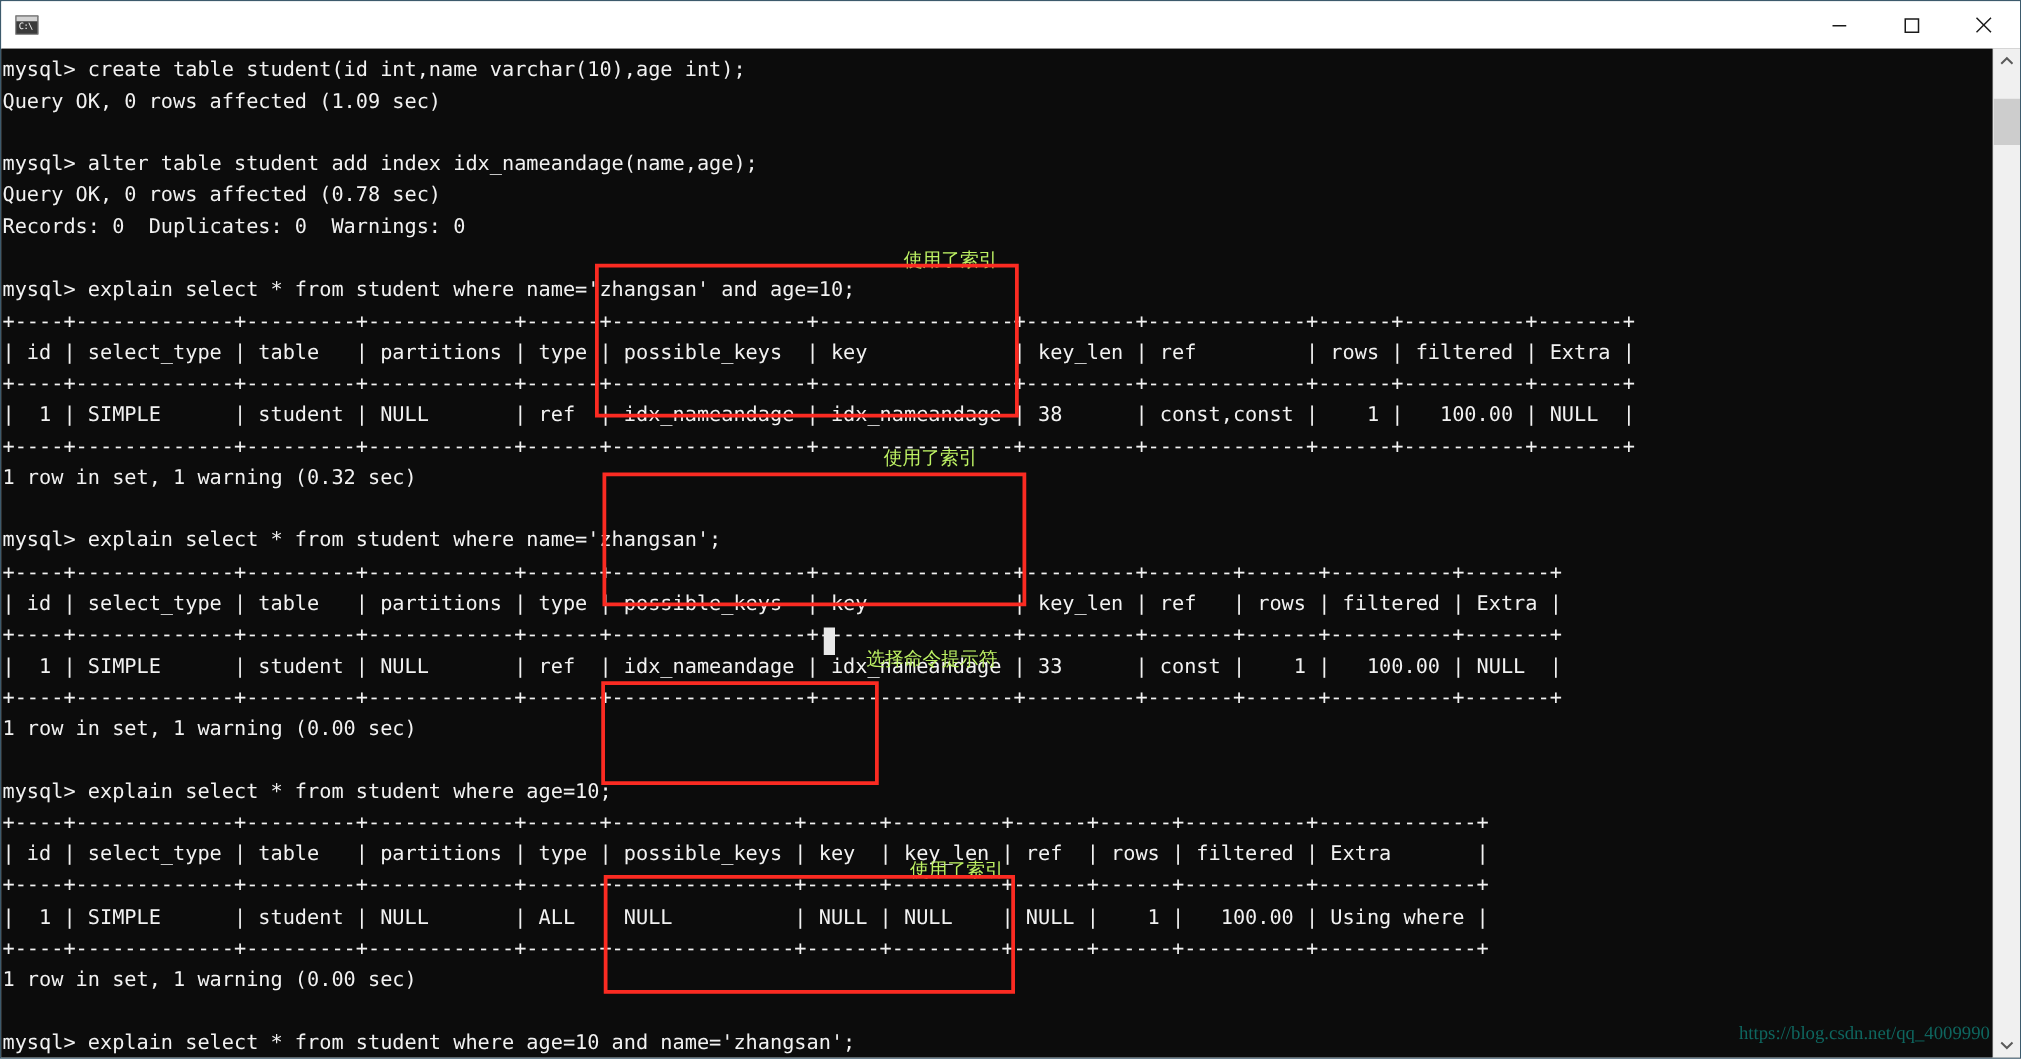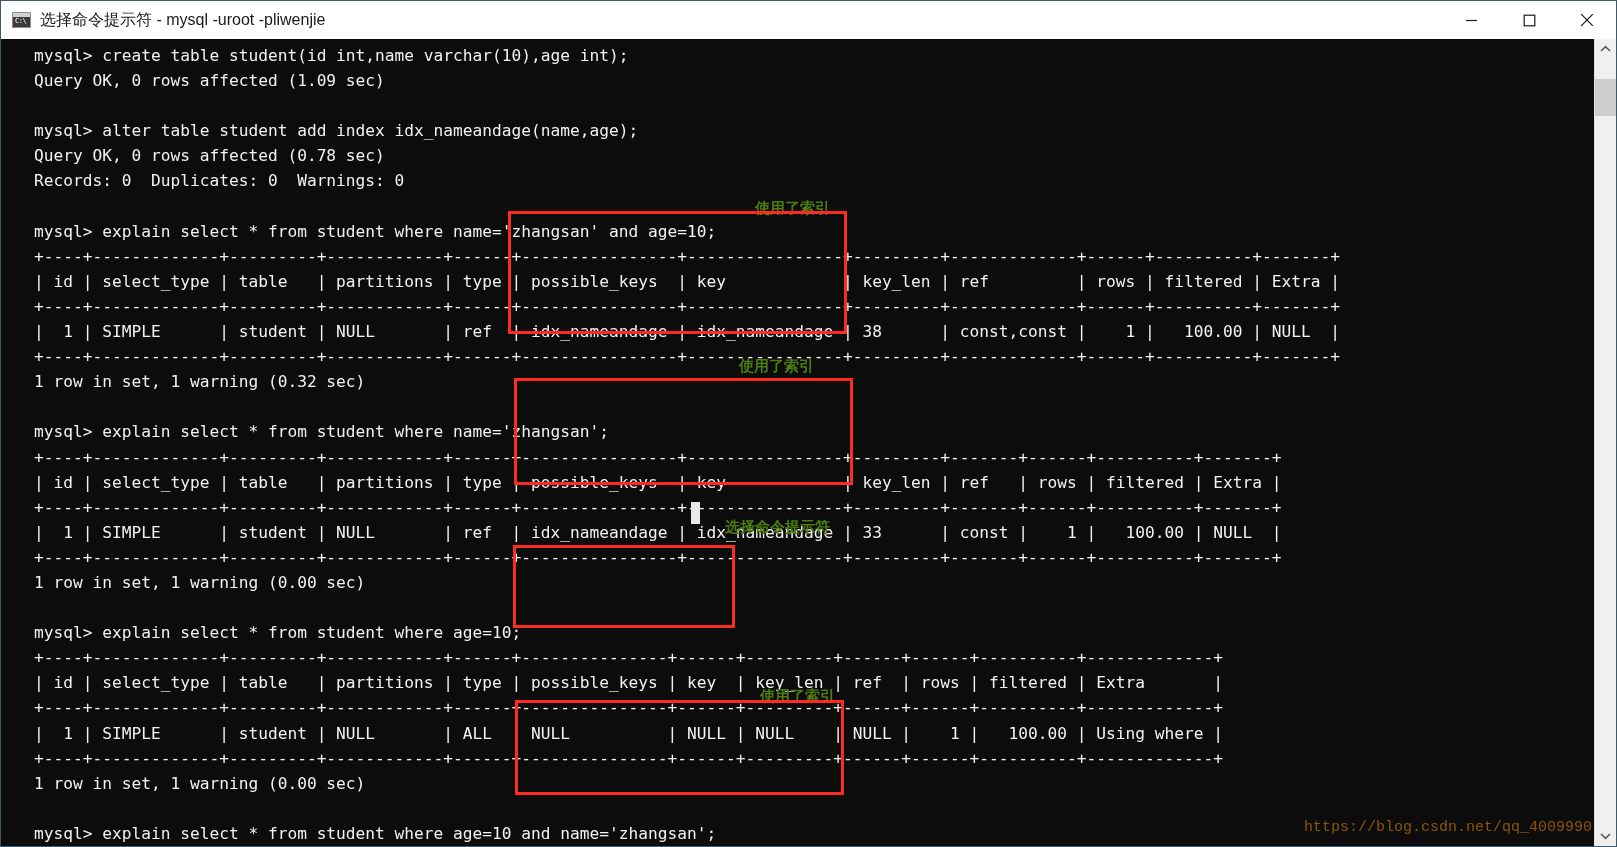--- a/index.html
+++ b/index.html
@@ -95,21 +95,20 @@
     min-height: 0;
     position: relative;
     background: #0c0c0c;
   }
   .terminal {
     position: relative;
     flex: 1 1 auto;
     background: #0c0c0c;
     overflow: hidden;
     min-width: 0;
-    margin-left: 32px;
   }
   .term-text {
     position: absolute;
     left: 0; top: 0;
     padding: 4px 0 0 1px;
     font-family: "DejaVu Sans Mono", monospace;
     font-size: 16.2px;
     line-height: 25.1px;
     color: #f2f2f2;
     white-space: pre;
@@ -119,42 +118,42 @@
   .term-text .line { display: block; height: 25.1px; }
   .cursor-caret {
     position: absolute;
     background: #e8e8e8;
     width: 9px;
     height: 22px;
   }
   
   .annot {
     position: absolute;
-    color: #4d7c0f;
+    color: #bef264;
     font-family: "DejaVu Sans", "Liberation Sans", sans-serif;
     font-size: 15px;
     line-height: 18px;
     white-space: nowrap;
-    font-weight: 700;
+    font-weight: 400;
   }
   
   .redbox {
     position: absolute;
     border: 3px solid #fb2b22;
     box-sizing: border-box;
     background: transparent;
     pointer-events: none;
   }
   
   .watermark {
     position: absolute;
     right: 2px;
     bottom: 10px;
-    color: #a16207;
-    font-family: Liberation Mono, monospace;
+    color: #0f766e;
+    font-family: Liberation Serif, serif;
     font-size: 15px;
     white-space: nowrap;
     opacity: 0.85;
   }
   
   .scrollbar {
     flex: 0 0 22px;
     width: 22px;
     background: #f0f0f0;
     display: flex;
@@ -184,21 +183,20 @@
   }
 </style>
 </head>
 <body>
 
 <div class="window">
 
   <div class="titlebar">
     <div class="titlebar-left">
       <div class="cmd-icon"></div>
-      <div class="title-text">选择命令提示符 - mysql  -uroot -pliwenjie</div>
     </div>
     <div class="winbtns">
       <div class="winbtn">
         <svg width="13" height="13" viewBox="0 0 13 13" aria-hidden="true">
           <line x1="1" y1="6.5" x2="12" y2="6.5" stroke="#1a1a1a" stroke-width="1.2"></line>
         </svg>
       </div>
       <div class="winbtn">
         <svg width="13" height="13" viewBox="0 0 13 13" aria-hidden="true">
           <rect x="1.2" y="1.2" width="10.6" height="10.6" fill="none" stroke="#1a1a1a" stroke-width="1.2"></rect>

